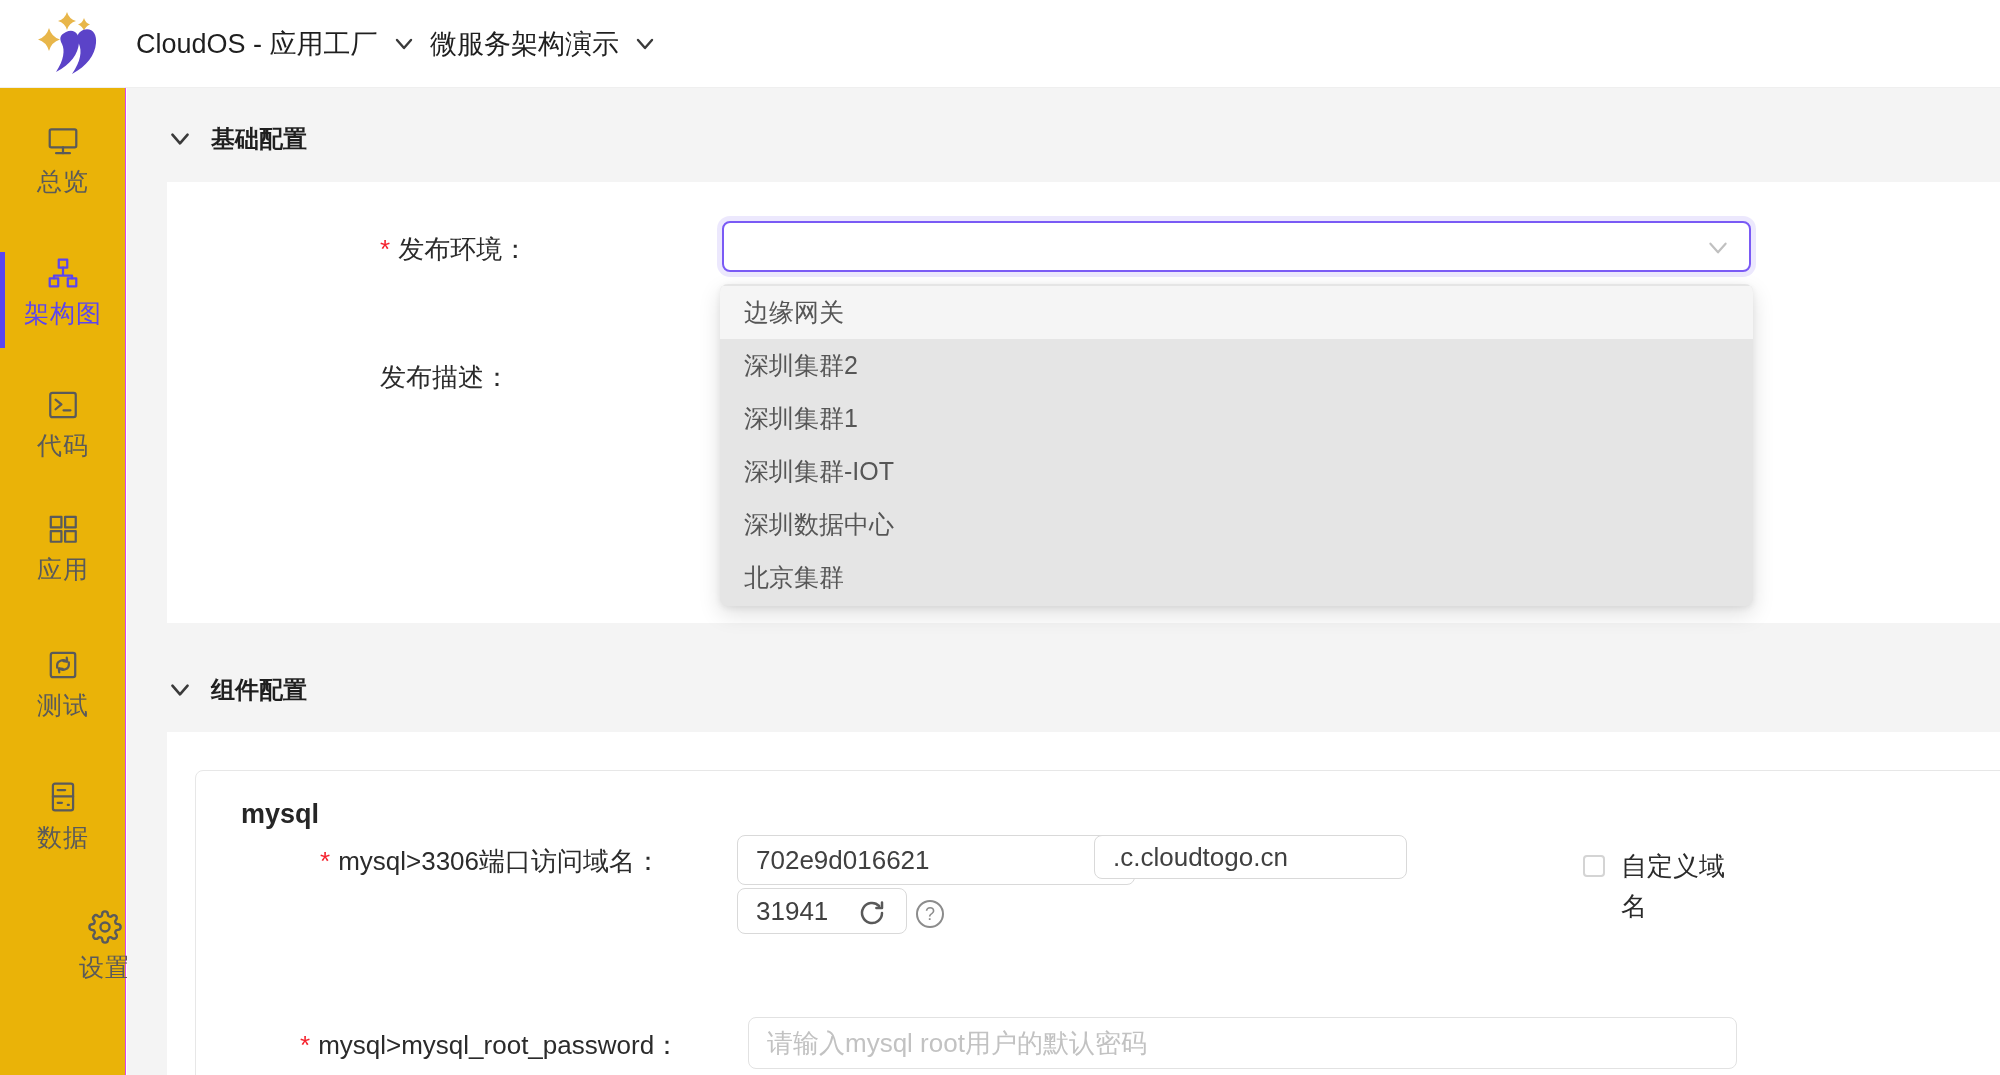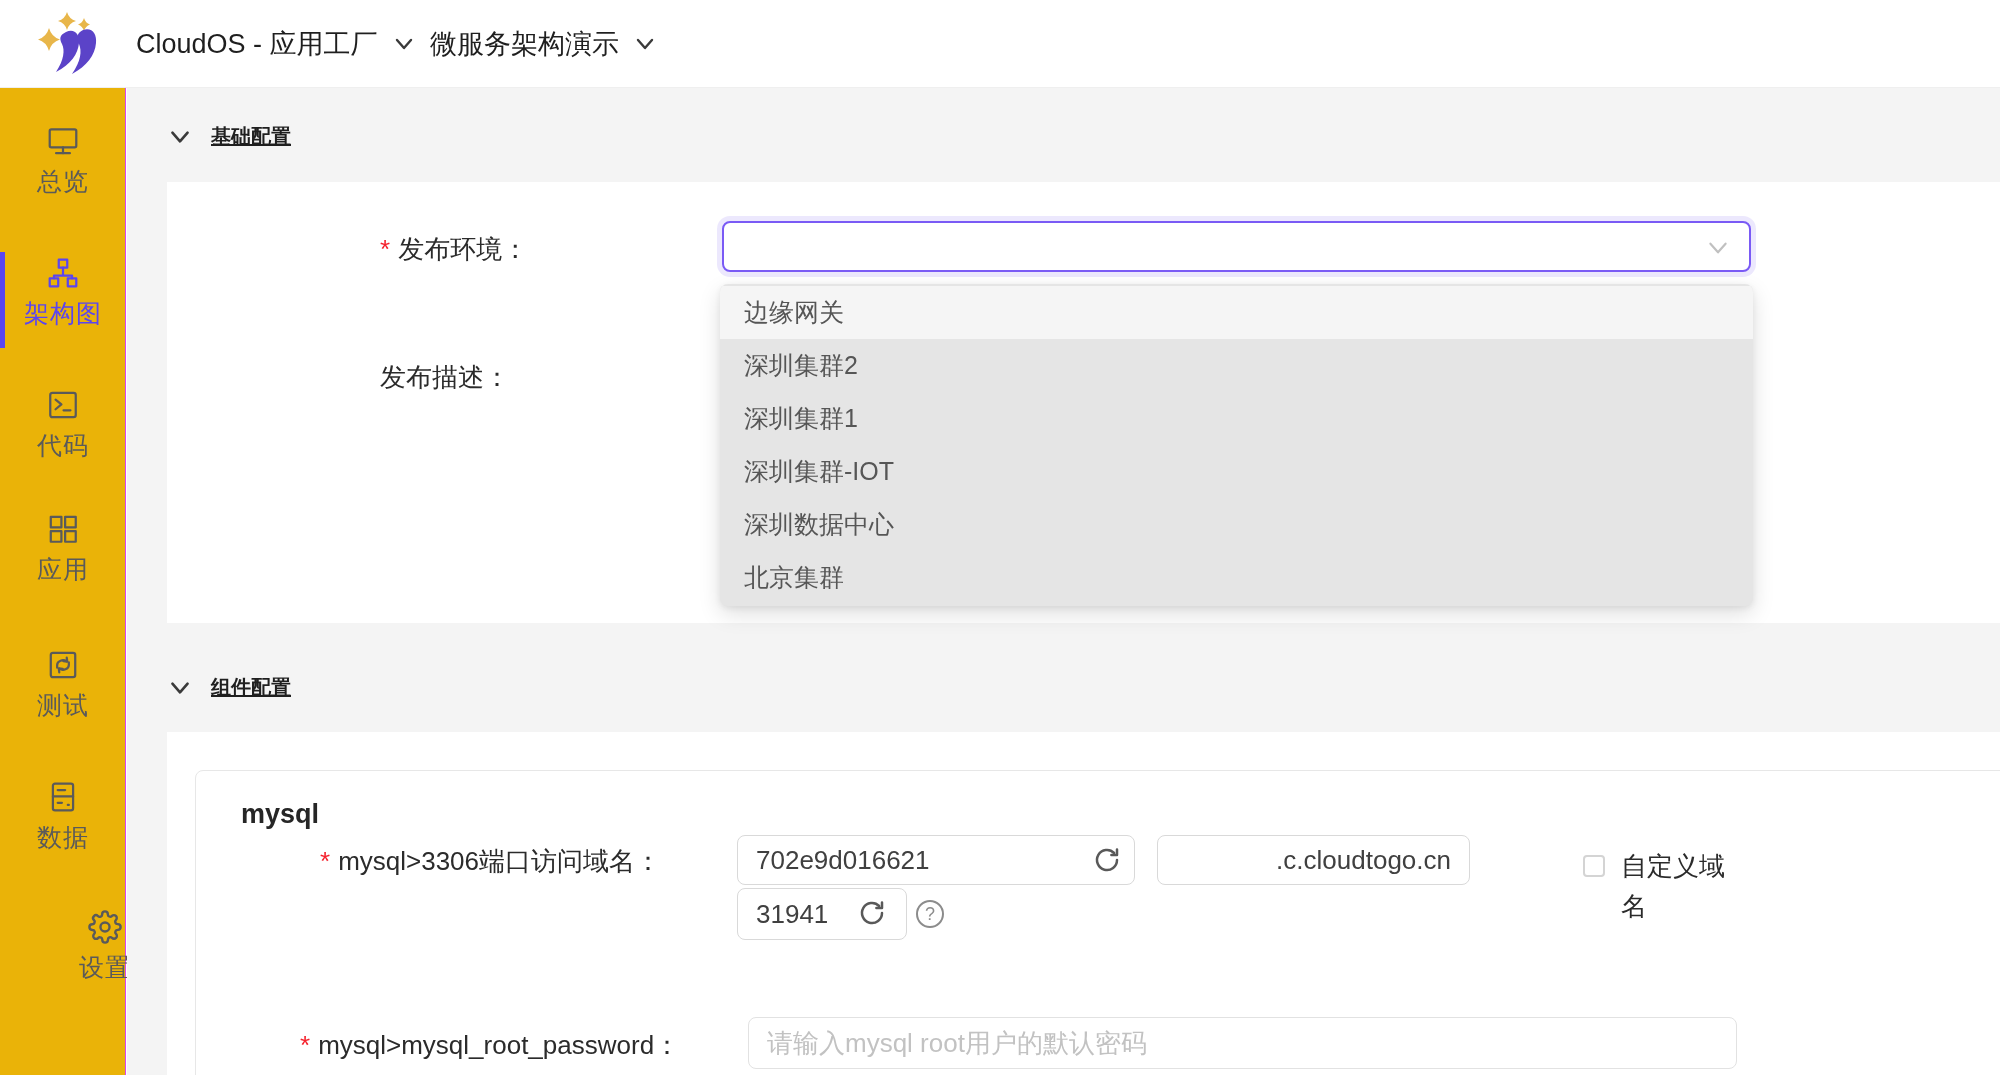--- a/index.html
+++ b/index.html
@@ -19,21 +19,21 @@
   .side-item{position:absolute;left:0;width:126px;height:92px;display:flex;flex-direction:column;align-items:center;justify-content:flex-start;gap:7px;color:#5a5a5a;cursor:pointer;}
   .side-item .lbl{font-size:25px;letter-spacing:1px;}
   .side-item svg{stroke:#5a5a5a;fill:none;stroke-width:2.1;stroke-linecap:round;stroke-linejoin:round;}
   .side-item.active{color:#5b45f0;}
   .side-item.active svg{stroke:#5b45f0;}
   .active-bar{position:absolute;left:0;top:-4px;width:5px;height:96px;background:#5b45f0;}
 
   
   .content{position:absolute;left:127px;top:88px;width:1873px;height:987px;background:#f4f4f4;}
   .sect-head{position:absolute;display:flex;align-items:center;gap:18px;cursor:pointer;}
-  .sect-head .t{font-size:20px;font-weight:600;color:#1f1f1f;text-decoration:underline;}
+  .sect-head .t{font-size:24px;font-weight:600;color:#1f1f1f;}
   .panel{position:absolute;background:#fff;}
 
   
   .flabel{position:absolute;text-align:left;font-size:26px;color:#2b2b2b;white-space:nowrap;}
   .req{color:#f5222d;margin-right:8px;font-size:26px;}
 
   
   .select{position:absolute;left:722px;top:221px;width:1029px;height:51px;background:#fff;border:2px solid #7a5af5;border-radius:8px;box-sizing:border-box;box-shadow:0 0 0 5px rgba(110,80,240,0.13);cursor:pointer;}
   .select .sel-chev{position:absolute;right:18px;top:12px;}
 
@@ -201,26 +201,26 @@
   <div class="flabel" style="left:320px;top:844px;width:408px;">
     <span class="req">*</span><span>mysql&gt;3306端口访问域名：</span>
   </div>
   <input class="tinput" style="left: 737px; top: 835px; width: 398px; height: 50px; padding-right: 88px;" value="702e9d016621">
   <div class="refresh-btn" style="left:1092px;top:845px;">
     <svg width="30" height="30" viewBox="0 0 24 24">
         <path d="M20 12a8 8 0 1 1-2.3-5.6"></path>
         <polyline points="20,3.5 20,8 15.5,8"></polyline>
       </svg>
   </div>
-  <input class="tinput" style="left: 1157px; top: 835px; width: 313px; height: 50px; text-align: right;" value=".c.cloudtogo.cn">
+  <input class="tinput" style="left: 1094px; top: 835px; width: 313px; height: 44px;" value=".c.cloudtogo.cn">
 
   <div class="checkbox"></div>
   <div class="cb-label">自定义域名</div>
 
-  <input class="tinput" style="left: 737px; top: 888px; width: 170px; height: 52px; padding-right: 52px;" value="31941">
+  <input class="tinput" style="left: 737px; top: 888px; width: 170px; height: 46px; padding-right: 52px;" value="31941">
   <div class="refresh-btn" style="left:857px;top:898px;">
     <svg width="30" height="30" viewBox="0 0 24 24">
         <path d="M20 12a8 8 0 1 1-2.3-5.6"></path>
         <polyline points="20,3.5 20,8 15.5,8"></polyline>
       </svg>
   </div>
   <div class="qmark">?</div>
 
   <div class="flabel" style="left:300px;top:1028px;width:440px;">
     <span class="req">*</span><span>mysql&gt;mysql_root_password：</span>

